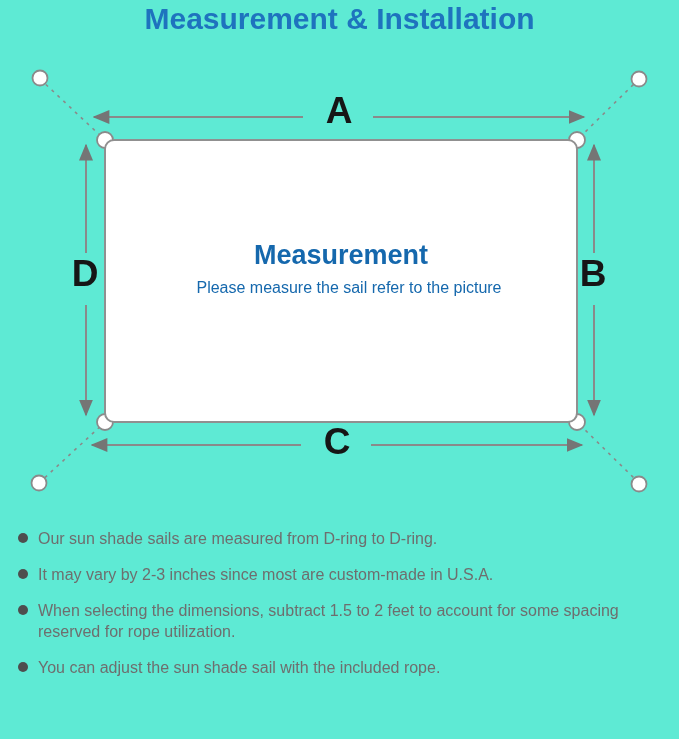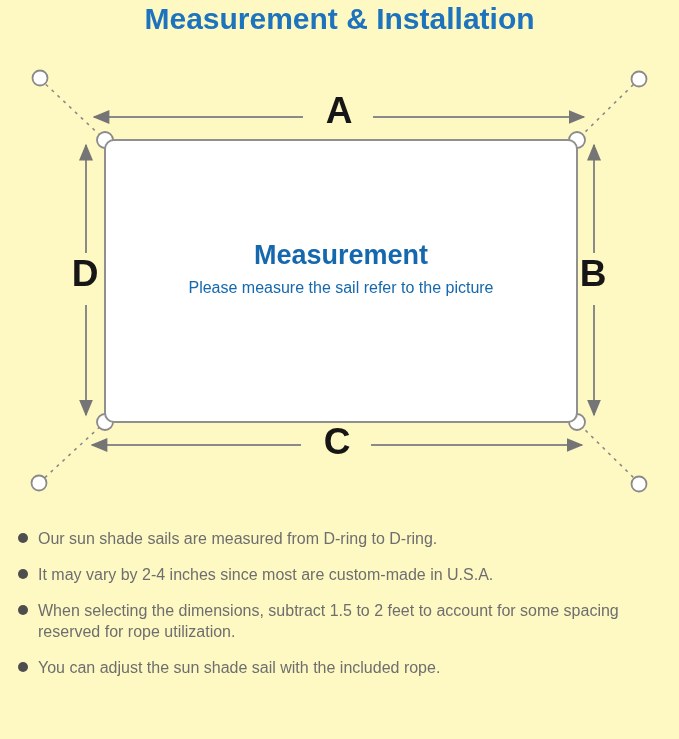--- a/index.html
+++ b/index.html
@@ -1,39 +1,39 @@
 <!DOCTYPE html>
 <html><head>
 <meta charset="utf-8">
 <style>
   html,body{margin:0;padding:0;background:#ffffff;}
   .page{
     position:relative;width:679px;height:739px;overflow:hidden;
-    background:#fef9c3;font-family:"Liberation Sans",sans-serif;
+    background:#5eead4;font-family:"Liberation Sans",sans-serif;
   }
   .main-title{
     position:absolute;left:0;top:2px;width:679px;text-align:center;
     font-size:30px;font-weight:bold;color:#1e73be;letter-spacing:0px;
   }
   .diagram-svg{position:absolute;left:0;top:55px;}
   .dim-label{
     position:absolute;transform:translateX(-50%);
     font-size:37px;line-height:37px;font-weight:bold;color:#161616;
   }
   .label-a{left:339px;top:92px;}
   .label-b{left:593px;top:255px;}
   .label-c{left:337px;top:423px;}
   .label-d{left:85px;top:255px;}
   .center-heading{
     position:absolute;left:105px;width:472px;top:240px;text-align:center;
     font-size:27px;font-weight:bold;color:#1568ad;
   }
   .center-subheading{
     position:absolute;left:105px;width:472px;top:279px;text-align:center;
-    font-size:16px;color:#1568ad;
+    font-size:16px;color:#1568ad;padding-left:8px;
   }
   .notes{
     position:absolute;left:18px;top:528px;width:650px;
     list-style:none;margin:0;padding:0;
   }
   .note{
     display:flex;align-items:flex-start;margin-bottom:15px;
     font-size:16px;line-height:21px;color:#6e6e6e;
   }
   .bullet-dot{
@@ -103,21 +103,21 @@
   <div class="center-heading">Measurement</div>
   <div class="center-subheading">Please measure the sail refer to the picture</div>
 
   <ul class="notes">
     <li class="note">
       <span class="bullet-dot"></span>
       <span class="note-text">Our sun shade sails are measured from D-ring to D-ring.</span>
     </li>
     <li class="note">
       <span class="bullet-dot"></span>
-      <span class="note-text">It may vary by 2-4 inches since most are custom-made in U.S.A.</span>
+      <span class="note-text">It may vary by 2-3 inches since most are custom-made in U.S.A.</span>
     </li>
     <li class="note">
       <span class="bullet-dot"></span>
       <span class="note-text">When selecting the dimensions, subtract 1.5 to 2 feet to account for some spacing reserved for rope utilization.</span>
     </li>
     <li class="note">
       <span class="bullet-dot"></span>
       <span class="note-text">You can adjust the sun shade sail with the included rope.</span>
     </li>
   </ul>

